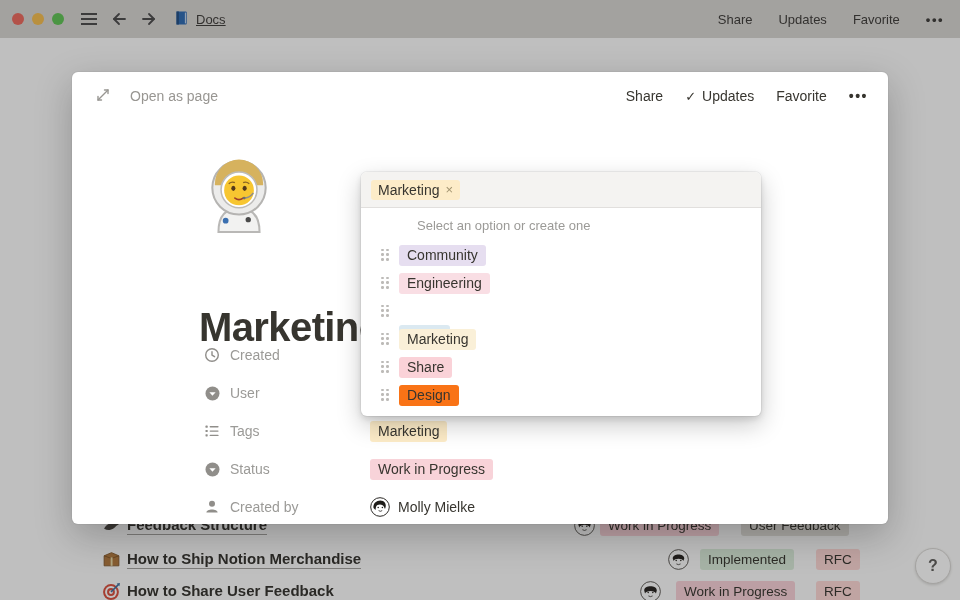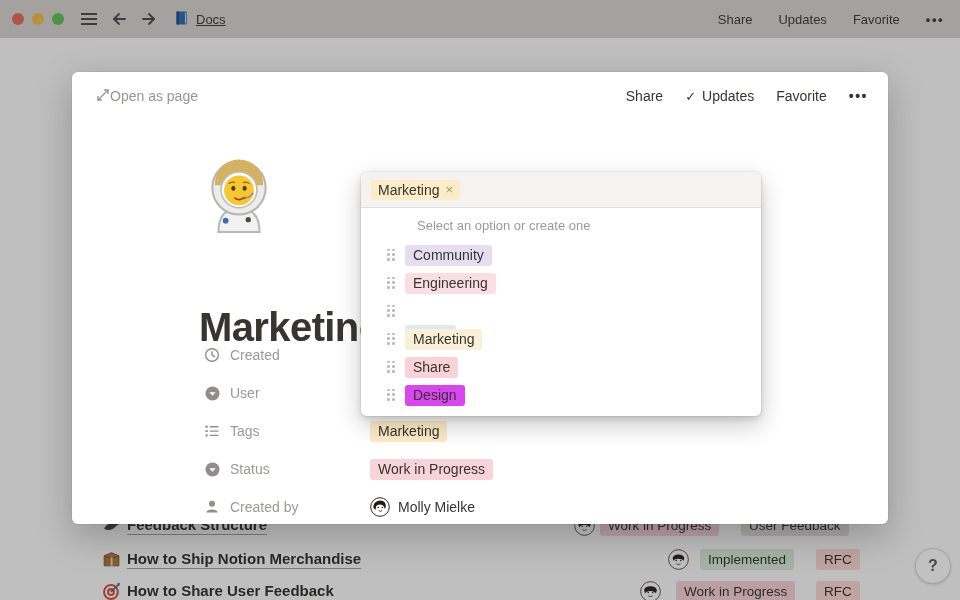--- a/index.html
+++ b/index.html
@@ -57,21 +57,21 @@
   .modal{
     position:absolute;left:72px;top:72px;width:816px;height:452px;z-index:10;
     background:#ffffff;border-radius:6px;
     box-shadow:0 0 0 1px rgba(15,15,15,0.04),0 12px 36px rgba(15,15,15,0.25);
   }
   .modal-header{
     position:absolute;left:0;top:0;width:100%;height:48px;
     display:flex;align-items:center;justify-content:space-between;
     padding:0 20px 0 18px;box-sizing:border-box;font-size:14px;
   }
-  .open-as-page{display:flex;align-items:center;gap:0;color:#989692;background:none;border:none;font-size:14px;font-family:inherit;cursor:pointer;}
+  .open-as-page{display:flex;align-items:center;gap:20px;color:#989692;background:none;border:none;font-size:14px;font-family:inherit;cursor:pointer;}
   .modal-header-right{display:flex;align-items:center;gap:22px;color:#37352f;}
   .mlink{background:none;border:none;font-size:14px;color:#37352f;font-family:inherit;padding:0;cursor:pointer;display:flex;align-items:center;gap:6px;}
   .check{font-size:13px;}
 
   .page-emoji{position:absolute;left:128px;top:84px;width:78px;height:78px;cursor:pointer;}
   .page-title{
     position:absolute;left:127px;top:206px;font-size:40px;font-weight:700;color:#37352f;
     letter-spacing:-0.6px;white-space:nowrap;
   }
 
@@ -89,21 +89,21 @@
     background:#ffffff;border-radius:6px;overflow:hidden;
     box-shadow:0 0 0 1px rgba(15,15,15,0.05),0 3px 6px rgba(15,15,15,0.12),0 9px 24px rgba(15,15,15,0.22);
   }
   .dd-input{
     background:#f4f3f1;border-bottom:1px solid rgba(55,53,47,0.1);
     min-height:35px;display:flex;align-items:center;padding:0 10px;cursor:text;
   }
   .dd-chip{display:inline-flex;align-items:center;gap:6px;border-radius:3px;padding:2px 7px;font-size:14px;color:#37352f;}
   .chip-x{font-size:13px;color:#a1936f;cursor:pointer;line-height:1;}
   .dd-hint{padding:10px 14px 6px;font-size:13px;color:#9b9a97;margin-left:42px;}
-  .dd-opts{padding:2px 12px 7px;}
+  .dd-opts{padding:2px 6px 7px;}
   .opt{height:28px;display:flex;align-items:center;padding:0 14px;gap:10px;cursor:pointer;}
   .dots{width:8px;height:13px;display:grid;grid-template-columns:repeat(2,2.6px);grid-template-rows:repeat(3,2.6px);gap:2.4px;cursor:grab;}
   .dots i{background:#bdbbb8;border-radius:50%;}
   .opt .pill{font-size:14px;}
 </style>
 </head>
 <body>
 
 <div id="app">
 
@@ -407,18 +407,18 @@
       </div>
       <div class="opt">
         <span class="dots">
             <i></i>
             <i></i>
             <i></i>
             <i></i>
             <i></i>
             <i></i>
           </span>
-        <span class="pill" style="background-color: #d946ef;">Design</span>
+        <span class="pill" style="background-color: #f97316;">Design</span>
       </div>
     </div>
   </div>
 
 </div>
 
 </body></html>

